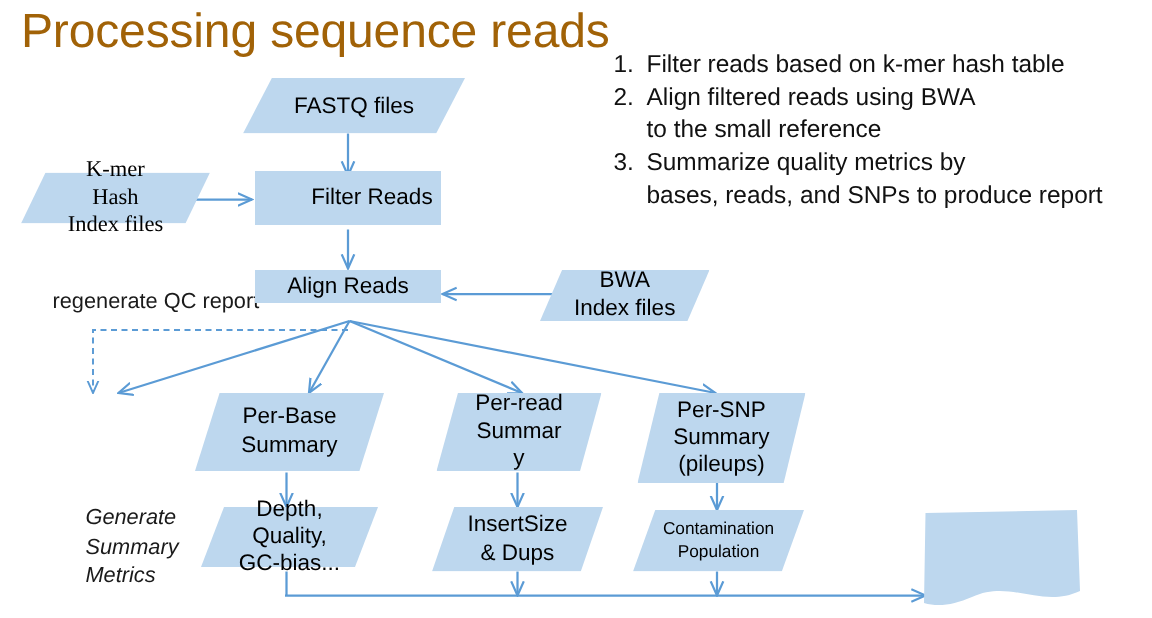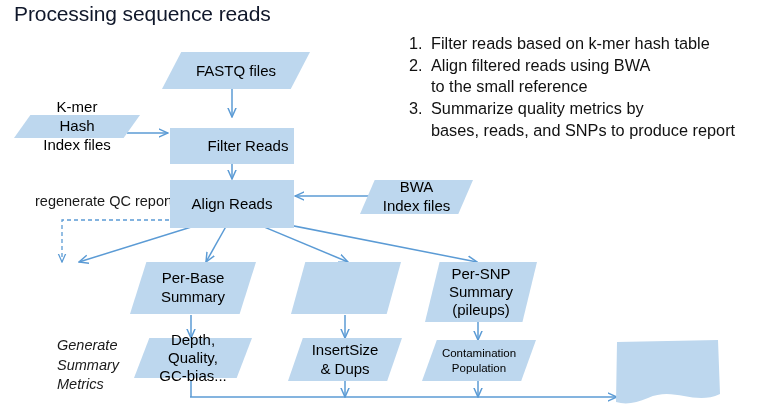--- a/index.html
+++ b/index.html
@@ -56,23 +56,23 @@
     clip-path: polygon(13% 0%, 100% 0%, 87% 100%, 0% 100%);
   }
   .rect .body {
     clip-path: none;
   }
 
   #title {
     position: absolute;
     left: 14px;
     top: 2px;
-    font-size: 21px;
+    font-size: 32px;
     letter-spacing: -0.1px;
-    color: #0f172a;
+    color: #a16207;
     white-space: nowrap;
   }
 
   #steps {
     position: absolute;
     left: 409px;
     top: 33px;
     width: 358px;
     font-size: 16.3px;
     line-height: 1.33;
@@ -167,52 +167,55 @@
     <g stroke="#5b9bd5" stroke-width="1.3" fill="none" stroke-dasharray="4 3">
       <path d="M 232 220 L 62 220 L 62 262" marker-end="url(#arrow)"></path>
     </g>
   </svg>
 
   <div class="node para" style="left:162px; top:52px; width:148px; height:37px; font-size:15px;">
     <div class="body"></div>
     <div class="txt">FASTQ files</div>
   </div>
 
-  <div class="node para" style="left:14px; top:115px; width:126px; height:23px; font-size:15px;">
+  <div class="node para" style="left:14px; top:115px; width:126px; height:34px; font-size:15px;font-family:Liberation Serif, serif;">
     <div class="body"></div>
     <div class="txt" style="line-height:1.25;">K-mer
 Hash
 Index files</div>
   </div>
 
-  <div class="node rect" style="left:170px; top:128px; width:124px; height:36px; font-size:15px;padding-left:32px;">
+  <div class="node rect" style="left:170px; top:114px; width:124px; height:36px; font-size:15px;padding-left:32px;">
     <div class="body"></div>
     <div class="txt">Filter Reads</div>
   </div>
 
-  <div class="node rect" style="left:170px; top:180px; width:124px; height:48px; font-size:15px;">
+  <div class="node rect" style="left:170px; top:180px; width:124px; height:22px; font-size:15px;">
     <div class="body"></div>
     <div class="txt">Align Reads</div>
   </div>
 
   <div class="node para" style="left:360px; top:180px; width:113px; height:34px; font-size:15px;">
     <div class="body"></div>
     <div class="txt" style="line-height:1.25;">BWA
 Index files</div>
   </div>
 
 
   <div class="node para" style="left:130px; top:262px; width:126px; height:52px; font-size:15px;">
     <div class="body"></div>
     <div class="txt" style="line-height:1.25;">Per-Base
 Summary</div>
   </div>
 
   <div class="node para" style="left:291px; top:262px; width:110px; height:52px; font-size:15px;">
     <div class="body"></div>
+    <div class="txt" style="line-height:1.25;">Per-read
+Summar
+y</div>
   </div>
 
   <div class="node para" style="left:425px; top:262px; width:112px; height:60px; font-size:15px;">
     <div class="body"></div>
     <div class="txt" style="line-height:1.22;">Per-SNP
 Summary
 (pileups)</div>
   </div>
 
   <div class="node para" style="left:134px; top:338px; width:118px; height:40px; font-size:15px;">

